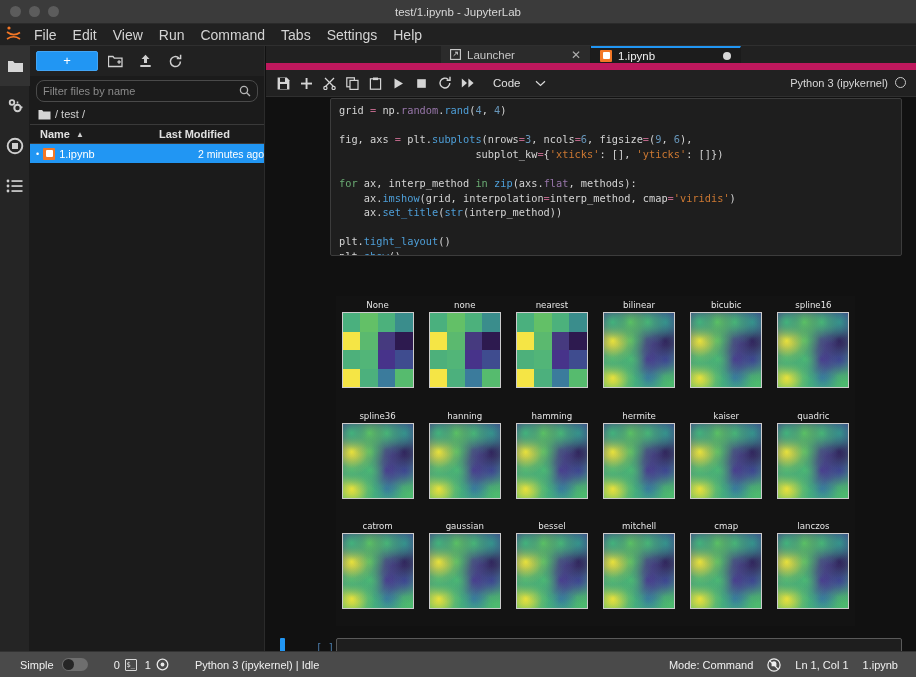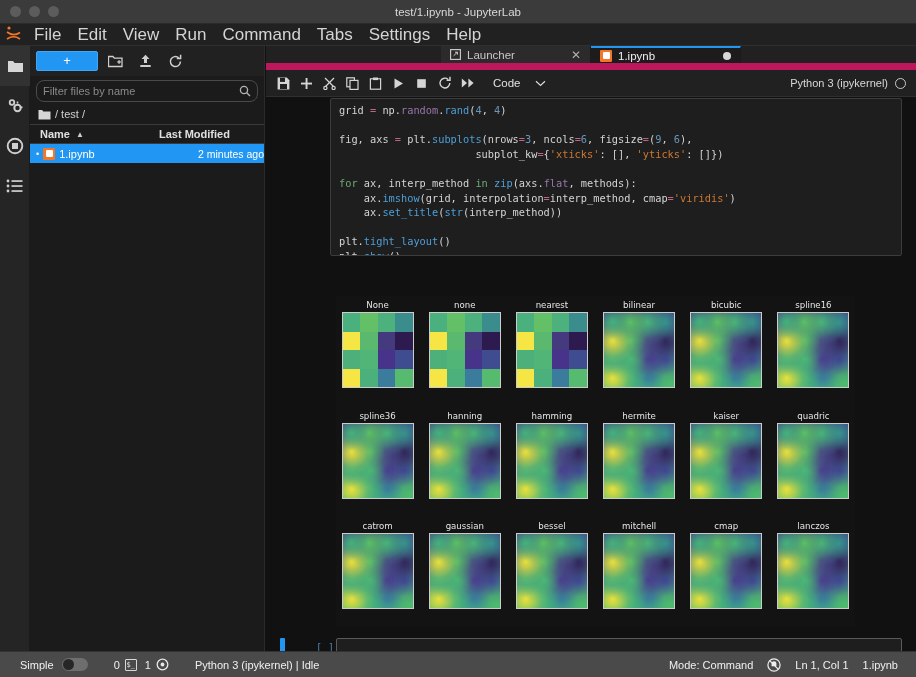--- a/index.html
+++ b/index.html
@@ -27,21 +27,21 @@
   }
 
   
   .menubar {
     position: absolute; left: 0; top: 24px; width: 916px; height: 22px;
     background: #212121; border-bottom: 1px solid #2f2f2f;
     display: flex; align-items: center;
   }
   .jp-logo { width: 26px; height: 22px; display:flex; align-items:center; justify-content:center; }
   .menu-item {
-    font-size: 17px; color: #d4d4d4; padding: 0 8px; line-height: 22px;
+    font-size: 14px; color: #d4d4d4; padding: 0 8px; line-height: 22px;
     cursor: default; white-space: nowrap;
   }
 
   
   .activitybar {
     position: absolute; left: 0; top: 46px; width: 30px; height: 605px;
     background: #252525; border-right: 1px solid #1b1b1b;
   }
   .act-btn {
     width: 30px; height: 40px; display: flex; align-items: center; justify-content: center;
@@ -130,21 +130,21 @@
   .tb-btn {
     width: 23px; height: 23px; display:flex; align-items:center; justify-content:center;
     color: #d5d5d5; cursor: pointer;
   }
   .tb-sep { width: 6px; }
   .tb-select {
     display:flex; align-items:center; gap: 14px; margin-left: 8px;
     font-size: 11.5px; color: #e0e0e0; cursor: pointer;
   }
   .tb-kernel {
-    margin-left: auto; display: flex; align-items: center; gap: 7px;
+    margin-left: auto; display: flex; align-items: flex-start; gap: 7px;
     font-size: 11px; color: #d8d8d8; padding-right: 4px;
   }
   .kernel-dot {
     width: 11px; height: 11px; border-radius: 50%;
     border: 1.4px solid #c9c9c9; background: transparent;
   }
 
   
   .nb-area {
     position: absolute; left: 0; top: 52px; width: 650px; height: 553px;

